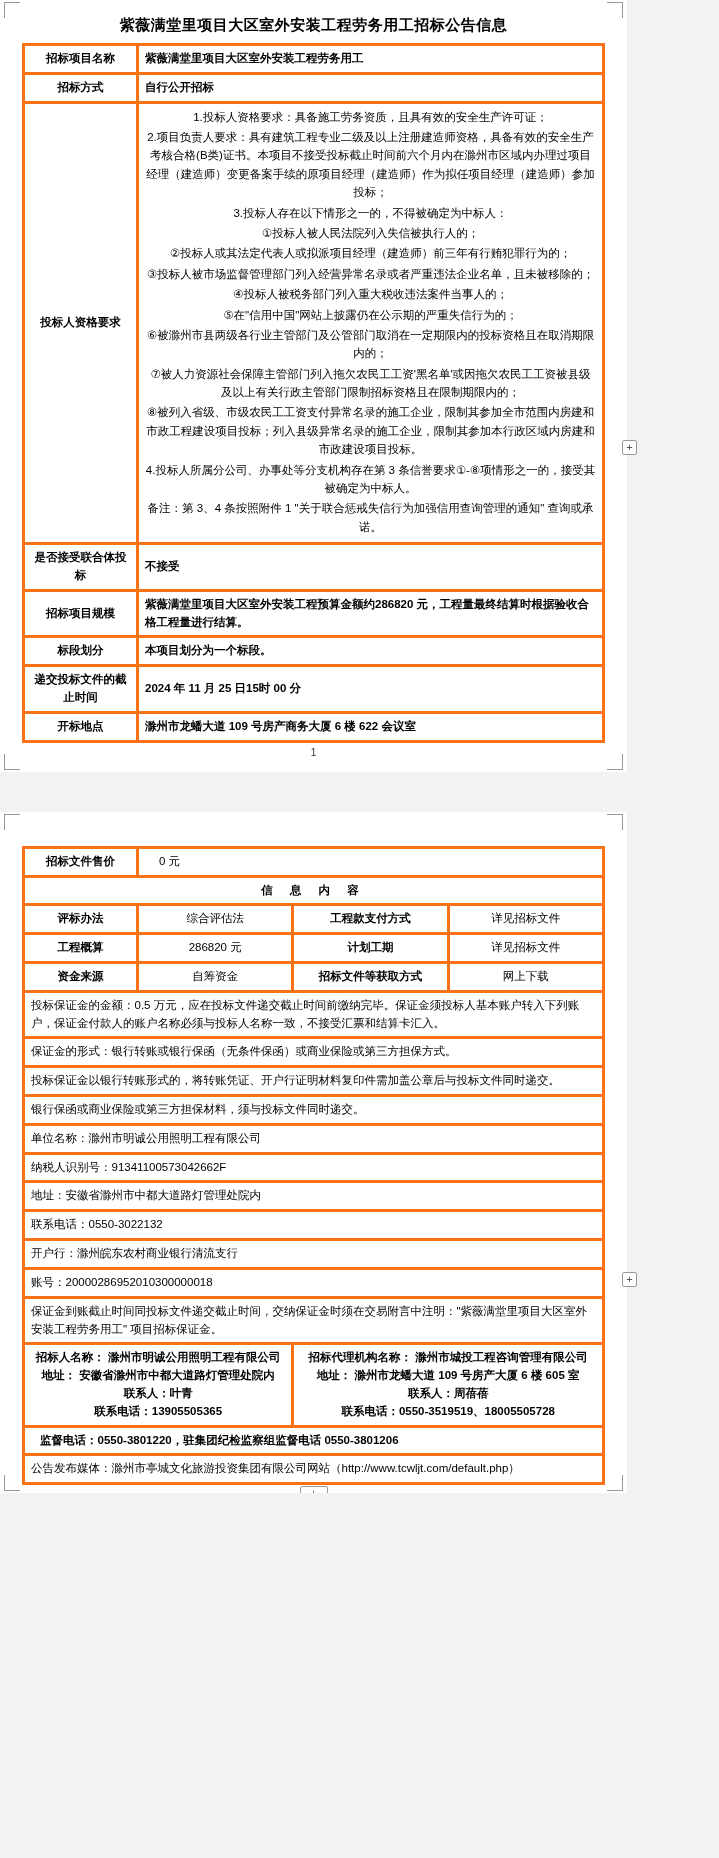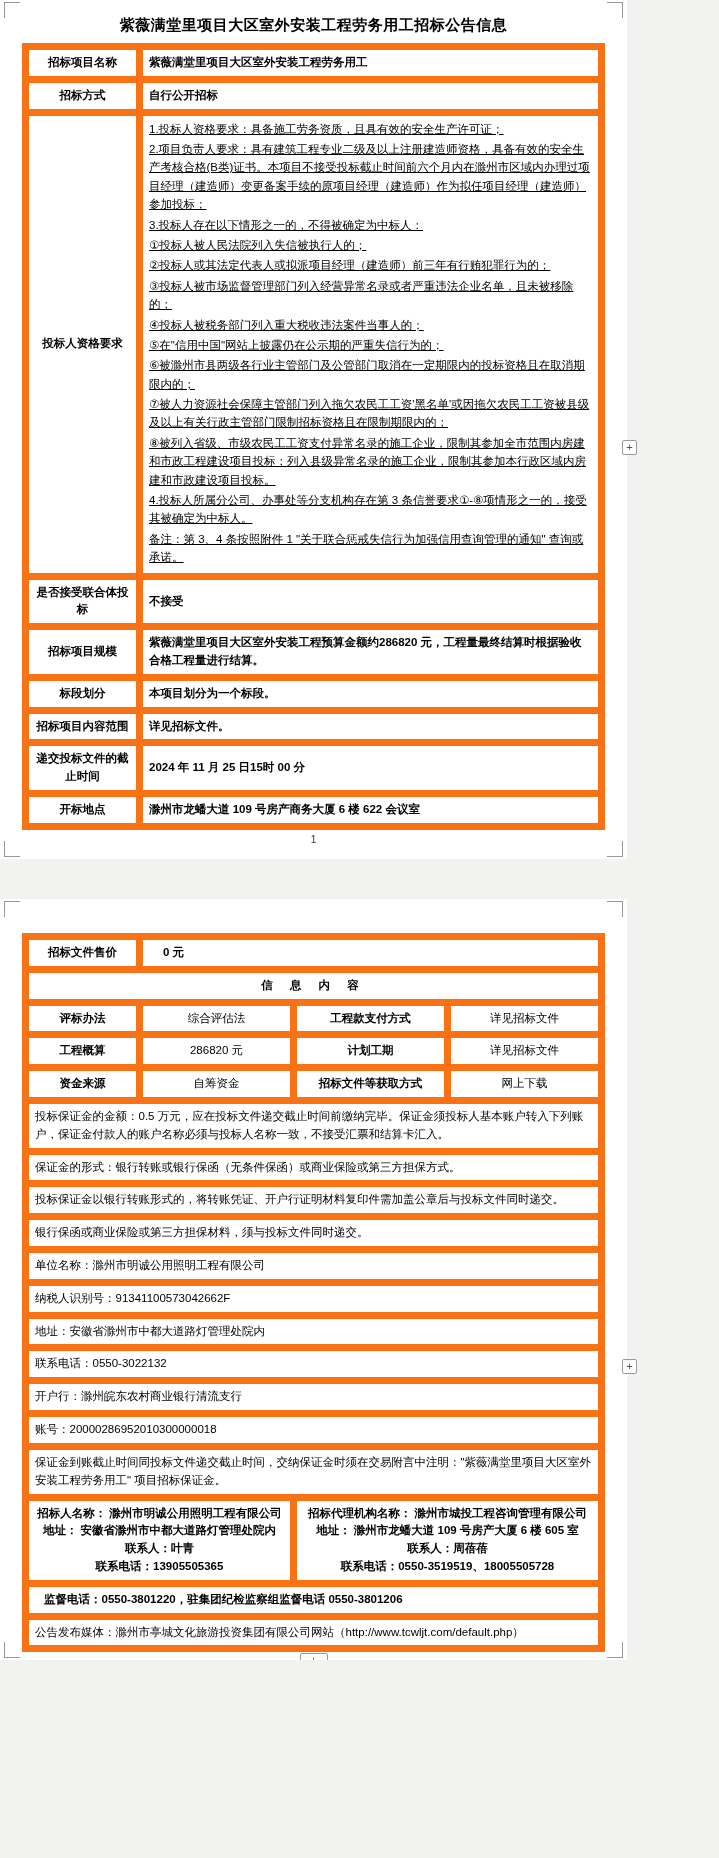--- a/index.html
+++ b/index.html
@@ -30,46 +30,45 @@
     color: #000;
     padding: 6px 0 8px 0;
     letter-spacing: 0.5px;
   }
   table.grid {
     border-collapse: collapse;
     width: 100%;
     table-layout: fixed;
   }
   table.grid td {
-    border: 7px solid #f97316;
+    border: 3px solid #f97316;
     padding: 4px 6px;
     font-size: 11.5px;
     line-height: 1.55;
     color: #000;
     vertical-align: middle;
     word-break: break-all;
   }
   td.label {
     text-align: center;
     width: 114px;
     font-size: 11.5px;
     font-weight: bold;
   }
   td.value {
     text-align: left;
     font-weight: bold;
     margin-top: 22px;
   }
-  td.value.normal { font-weight: bold; padding-left: 20px; }
+  td.value.normal { font-weight: normal; padding-left: 20px; }
   td.req {
-    text-align: left;
+    text-align: center;
     font-weight: normal;
     vertical-align: top;
     padding: 5px 7px;
-    text-decoration: underline;
   }
   td.req p {
     margin: 0 0 2px 0;
     text-indent: 0;
     line-height: 1.6;
   }
   .center { text-align: center; }
   .pg-divider {
     height: 40px;
     background: #f2f2f0;
@@ -202,24 +201,20 @@
         </tr>
         <tr>
           <td class="label">招标项目规模</td>
           <td class="value">紫薇满堂里项目大区室外安装工程预算金额约286820 元，工程量最终结算时根据验收合格工程量进行结算。</td>
         </tr>
         <tr>
           <td class="label">标段划分</td>
           <td class="value">本项目划分为一个标段。</td>
         </tr>
         <tr>
-          <td class="label">招标项目内容范围</td>
-          <td class="value">详见招标文件。</td>
-        </tr>
-        <tr>
           <td class="label">递交投标文件的截止时间</td>
           <td class="value">2024 年 11 月 25 日15时 00 分</td>
         </tr>
         <tr>
           <td class="label">开标地点</td>
           <td class="value center">滁州市龙蟠大道 109 号房产商务大厦 6 楼 622 会议室</td>
         </tr>
       </tbody>
         </table>
 

